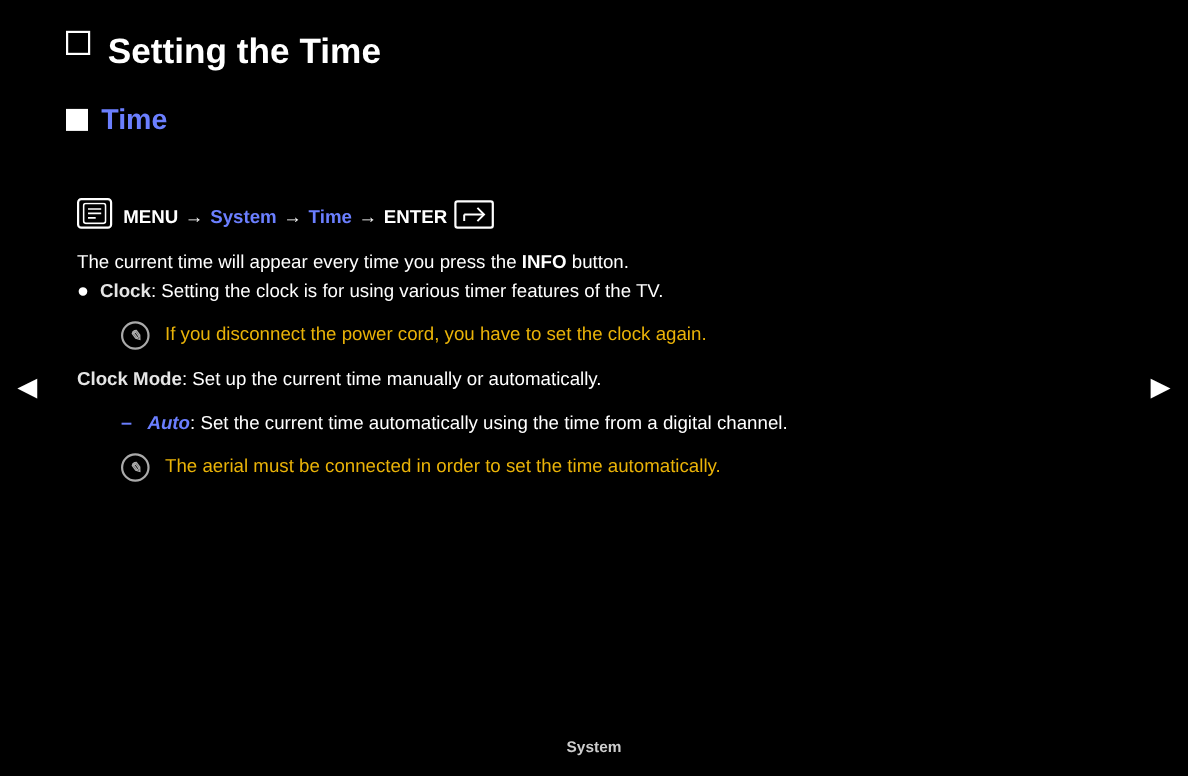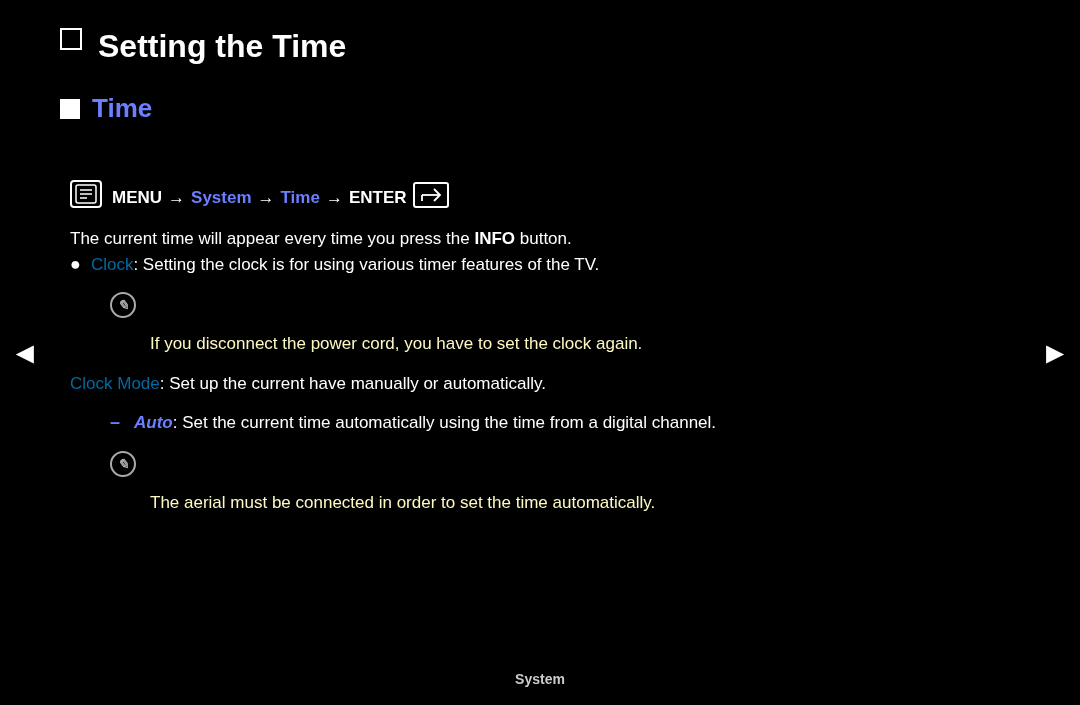--- a/index.html
+++ b/index.html
@@ -167,23 +167,22 @@
       font-size: 14px;
       color: #aaaaaa;
       flex-shrink: 0;
       font-style: italic;
       font-weight: bold;
       margin-top: 1px;
     }
 
     .note-text {
       font-size: 17px;
-      color: #fef9c3;
+      color: #eab308;
       line-height: 1.5;
-      margin-top: 40px;
     }
 
     .sub-bullet {
       display: flex;
       align-items: flex-start;
       gap: 14px;
       margin-left: 50px;
       margin-bottom: 14px;
     }
 
@@ -195,22 +194,22 @@
       margin-top: 2px;
     }
 
     .sub-text {
       font-size: 17px;
       color: #ffffff;
       line-height: 1.5;
     }
 
     .clock-mode-label {
-      color: #0369a1;
-      font-weight: normal;
+      color: #e5e5e5;
+      font-weight: bold;
     }
 
     .auto-label {
       color: #6b7fff;
       font-weight: bold;
       font-style: italic;
     }
 
     .nav-arrow-left {
       position: absolute;
@@ -304,21 +303,21 @@
         <span class="clock-mode-label">Clock</span><span>:</span><span> Setting the clock is for using various timer features of the TV.</span>
       </span>
     </div>
 
     <div class="note-item">
       <span class="note-icon">✎</span>
       <span class="note-text">If you disconnect the power cord, you have to set the clock again.</span>
     </div>
 
     <div style="margin-left:10px; margin-bottom:14px; font-size:17px; line-height:1.5;">
-      <span class="clock-mode-label">Clock Mode</span><span>: Set up the current have manually or automatically.</span>
+      <span class="clock-mode-label">Clock Mode</span><span>: Set up the current time manually or automatically.</span>
     </div>
 
     <div class="sub-bullet">
       <span class="sub-dash">–</span>
       <span class="sub-text">
         <span class="auto-label">Auto</span><span>:</span><span> Set the current time automatically using the time from a digital channel.</span>
       </span>
     </div>
 
     <div class="note-item">

